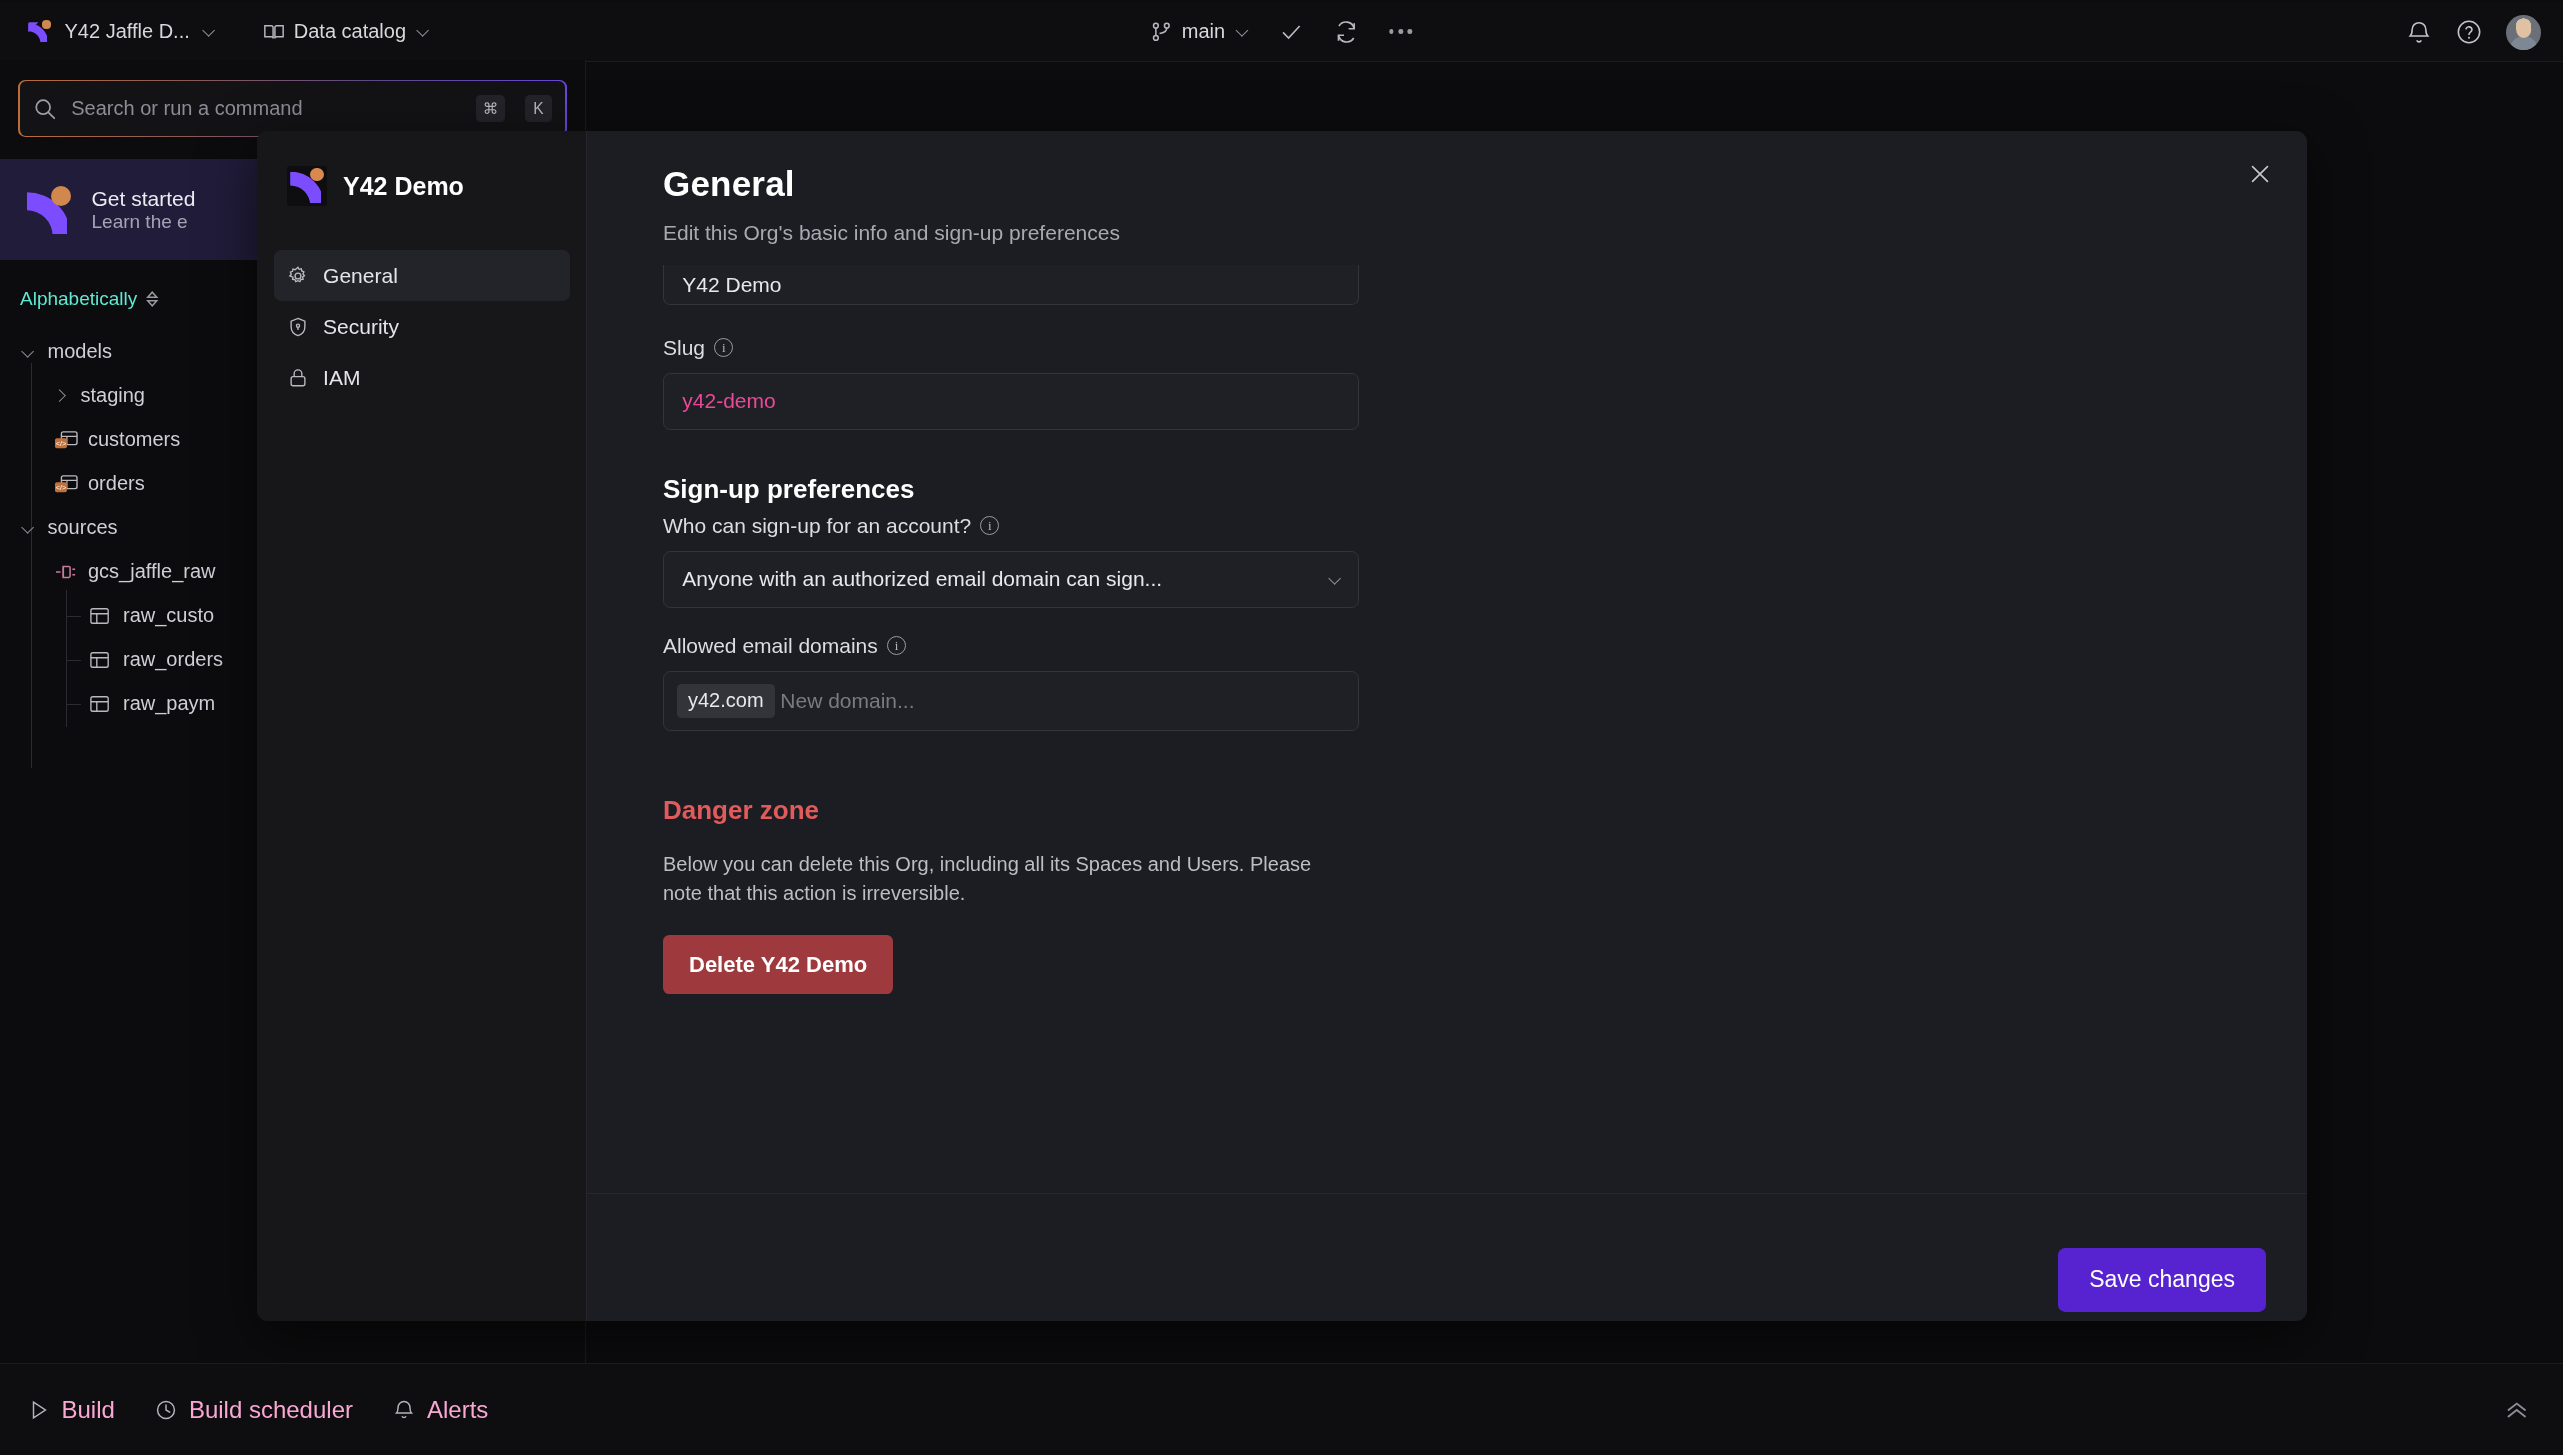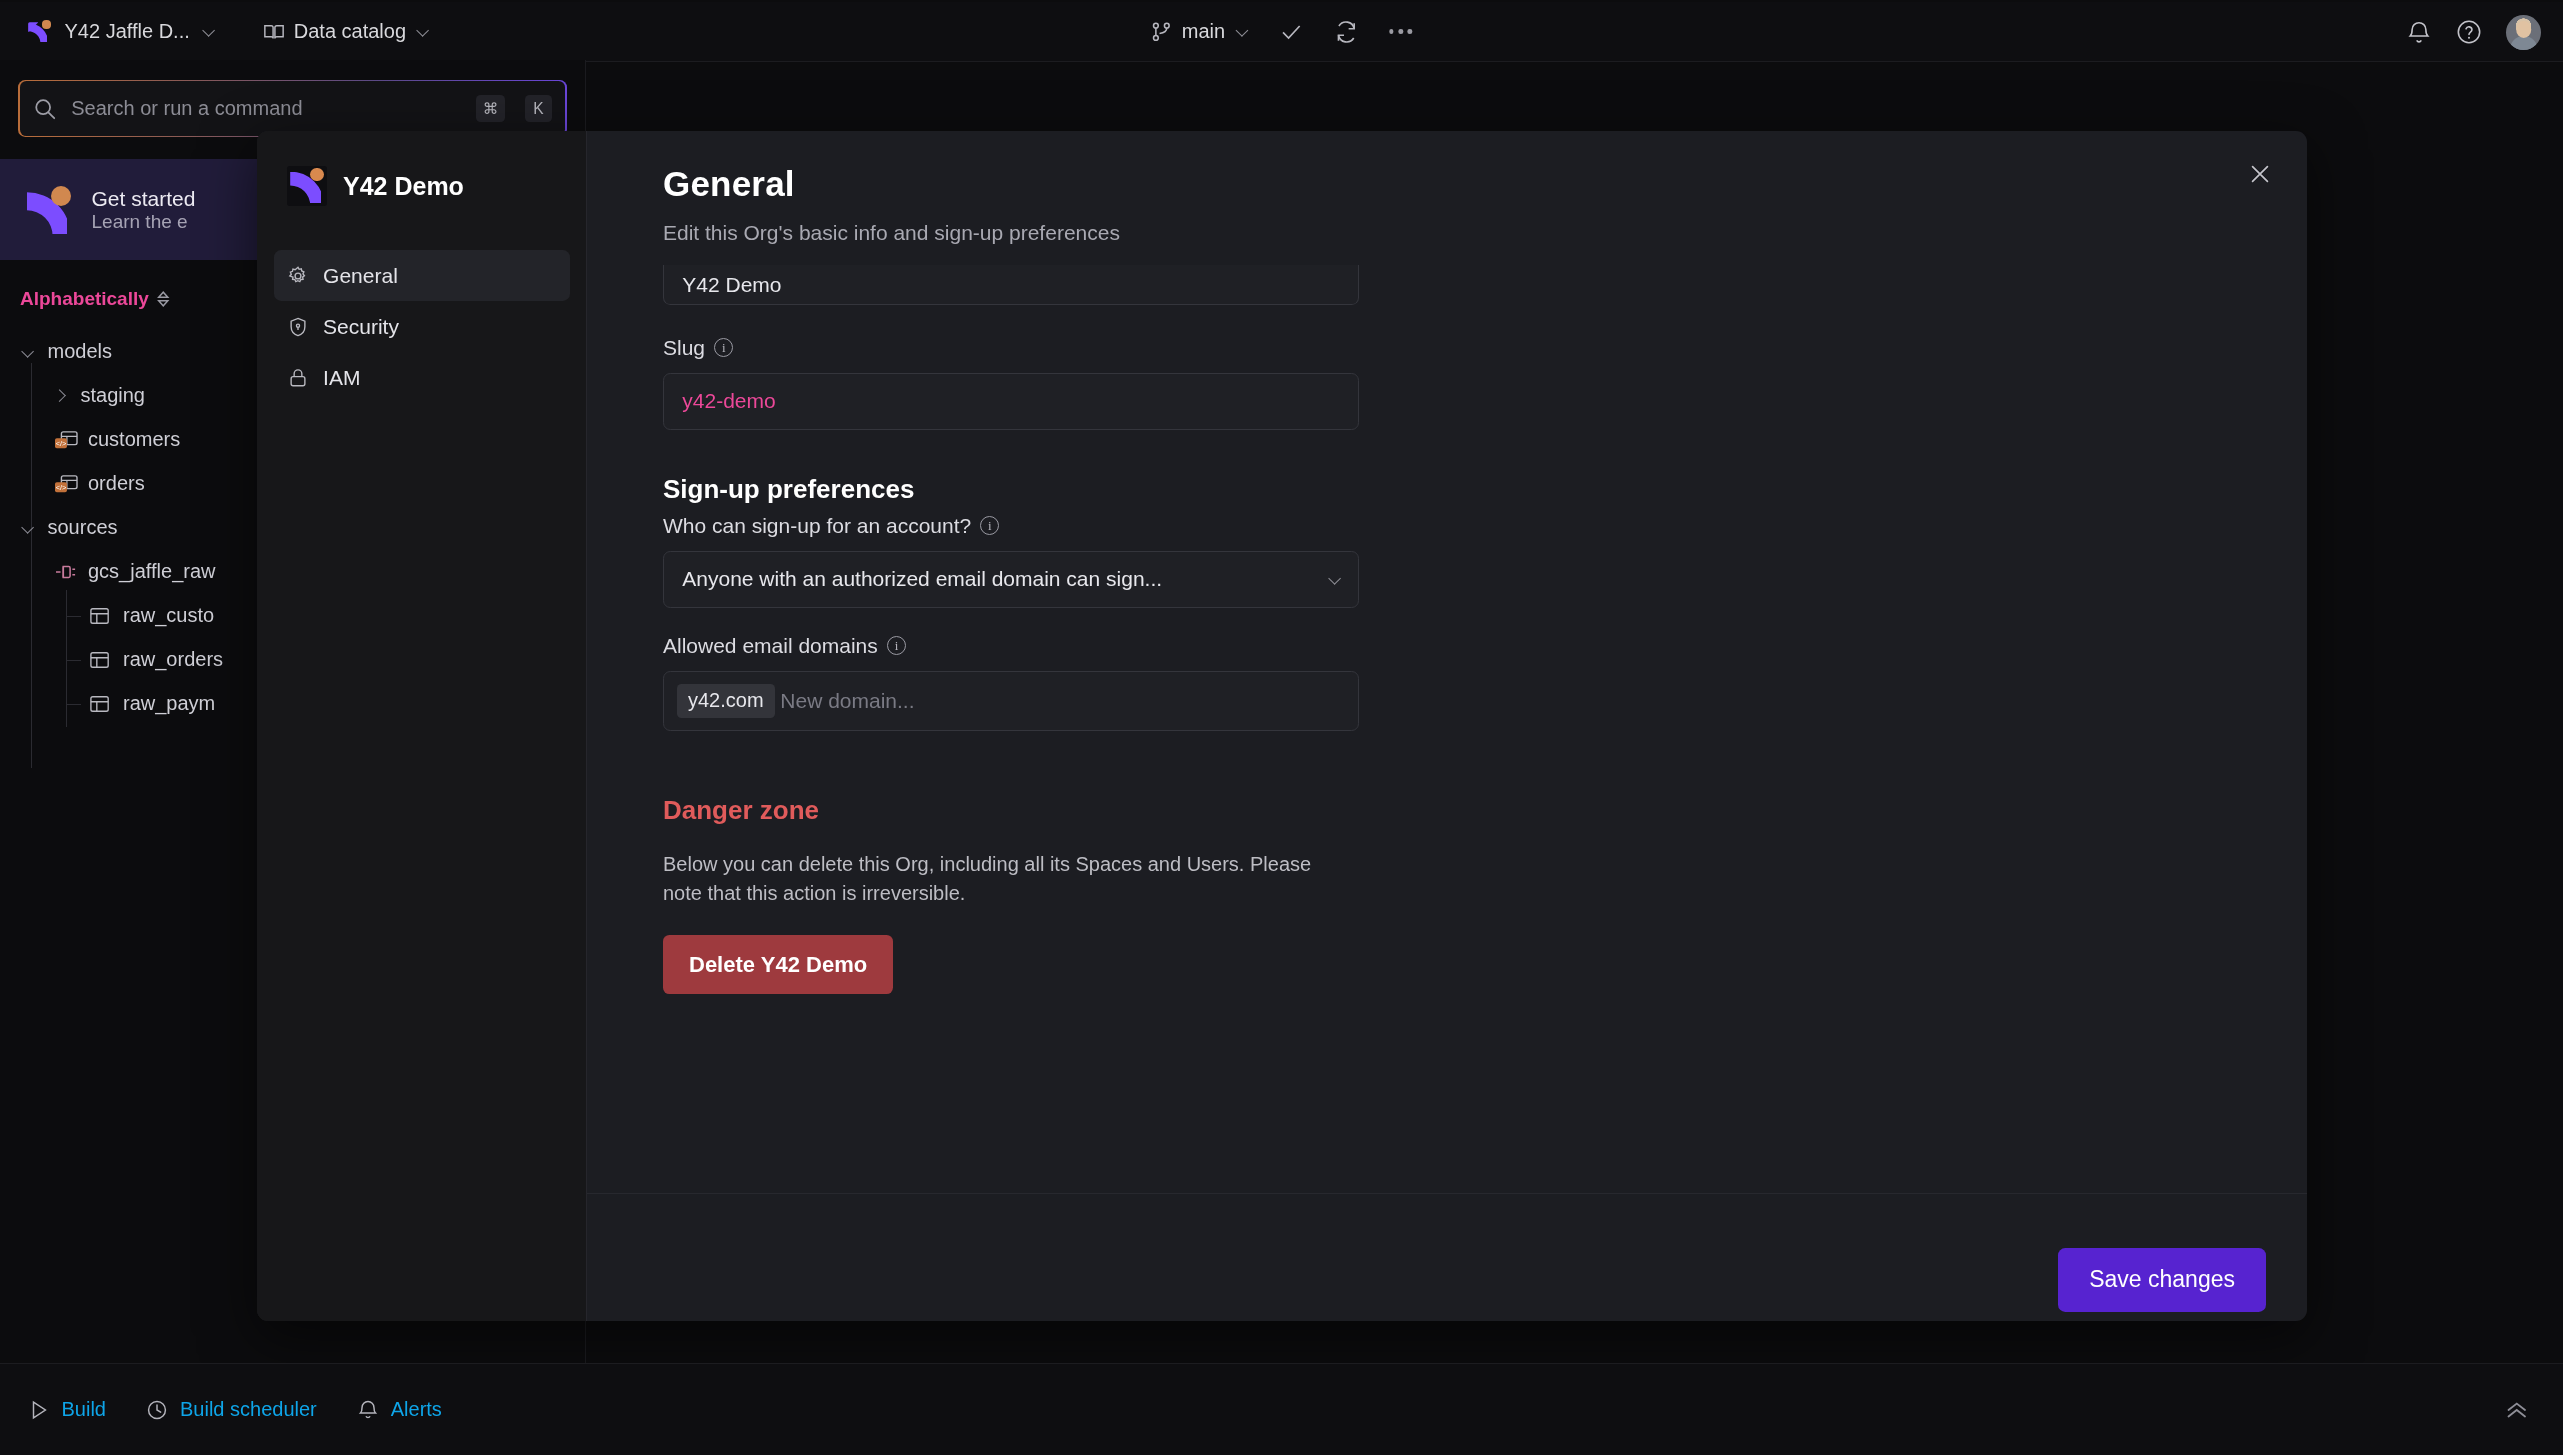--- a/index.html
+++ b/index.html
@@ -110,21 +110,21 @@
     position: absolute; right: 3.7px; top: 1.8px; width: 20px; height: 20px;
     border-radius: 50%; background: #d1884f;
   }
   .gs-text { overflow: hidden; }
   .gs-title { font-size: 21px; color: #eceaf2; white-space: nowrap; }
   .gs-sub { font-size: 19px; color: #a6a3b4; margin-top: 3.7px; white-space: nowrap; }
 
   .sortrow {
     margin: 27.5px 0 0 20px; display: flex; align-items: center; gap: 6.4px; cursor: pointer;
   }
-  .sortrow span { font-size: 19px; color: #ec4899; font-weight: bold; }
+  .sortrow span { font-size: 19px; color: #5eead4; }
 
   .tree { margin-top: 20px; }
   .tnode {
     display: flex; align-items: center; height: 44px; gap: 11px;
     font-size: 20px; color: #cfcfd6; cursor: pointer; white-space: nowrap;
   }
   .tnode.l0 { padding-left: 20px; }
   .tnode.l1 { padding-left: 53px; }
   .tnode.l2 { padding-left: 88px; }
   .caret { width: 16.5px; height: 16.5px; position: relative; flex:0 0 auto; }
@@ -140,21 +140,21 @@
   }
   .guide-h { position:absolute; background:#2b2b31; height:0.9px; width: 14.6px; }
 
   
   .bottombar {
     position: absolute; bottom: 0; left: 0; width: 2563px; height: 92px;
     background: #0e0e11; border-top: 0.9px solid #1c1c20;
     display: flex; align-items: center; padding-left: 27.5px; gap: 40px;
   }
   .bb-item { display:flex; align-items:center; gap: 12px; cursor:pointer; }
-  .bb-item span { font-size: 20px; color: #0ea5e9; }
+  .bb-item span { font-size: 24px; color: #f9a8d4; }
   .bb-right { position: absolute; right: 33px; cursor: pointer; }
 
   
   .modal-wrap {
     position: absolute; left: 257px; top: 131px; width: 2050px; height: 1190px;
     background: #1c1d22;
     border-radius: 11px;
     box-shadow: 0 16.5px 55px rgba(0,0,0,.55);
     display: flex;
     overflow: hidden;

